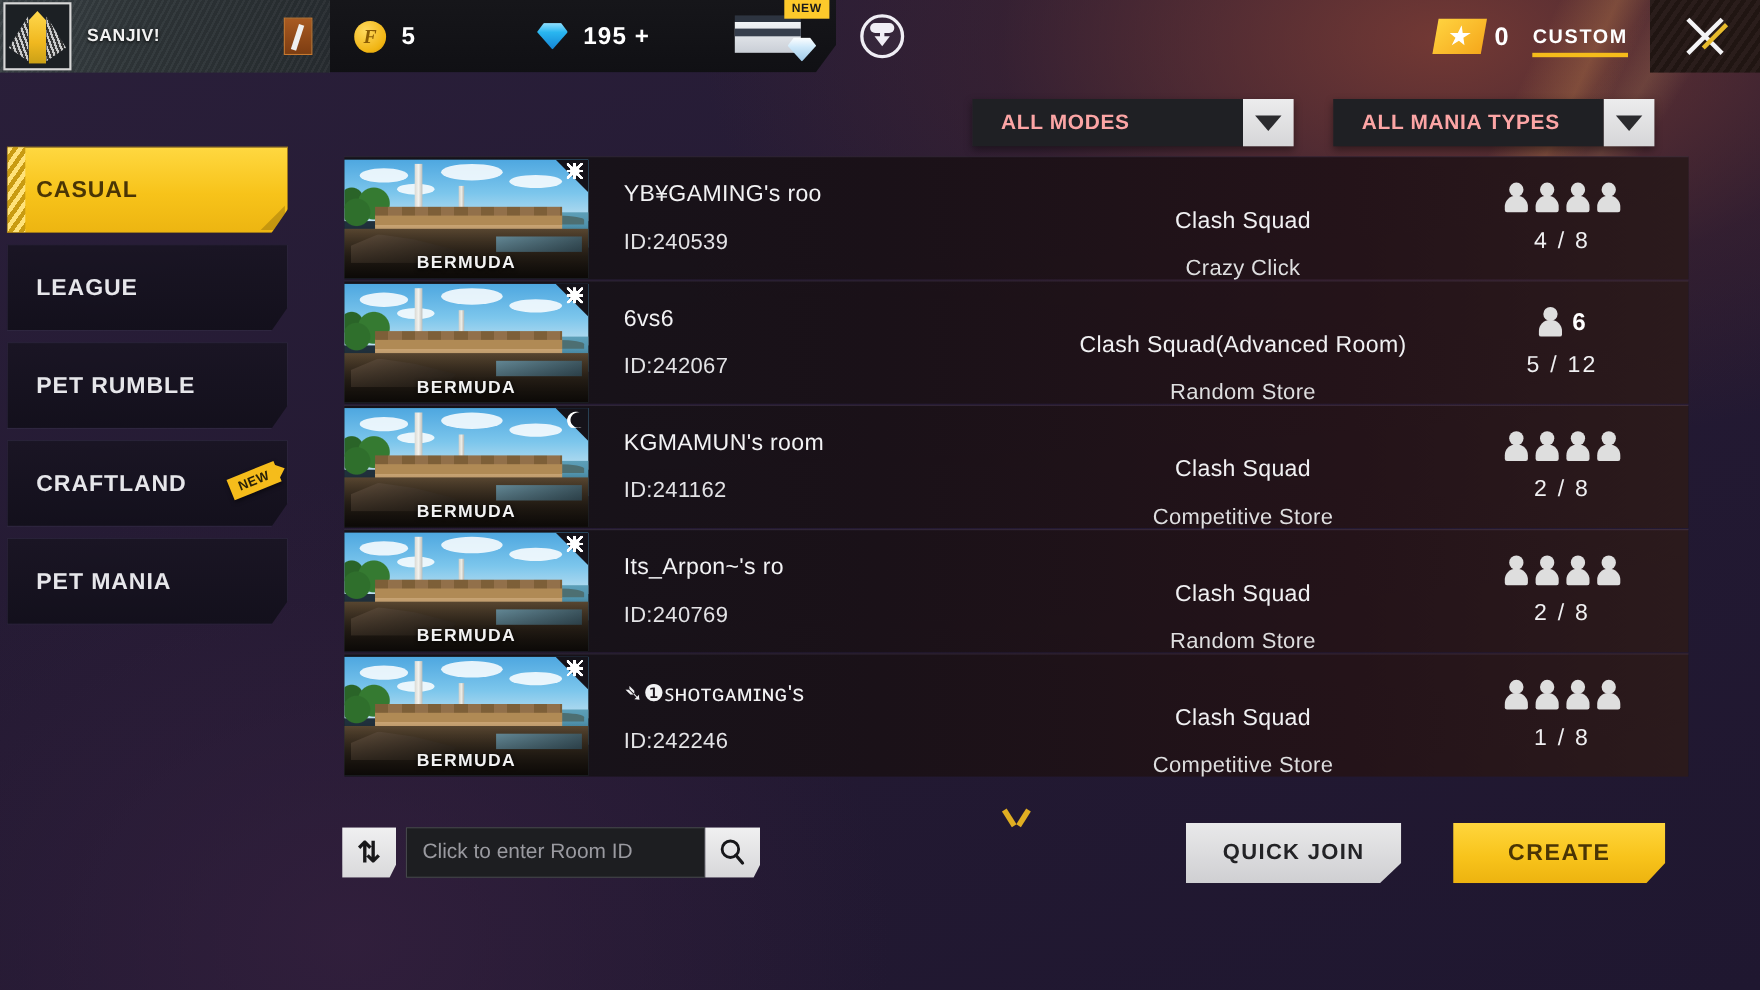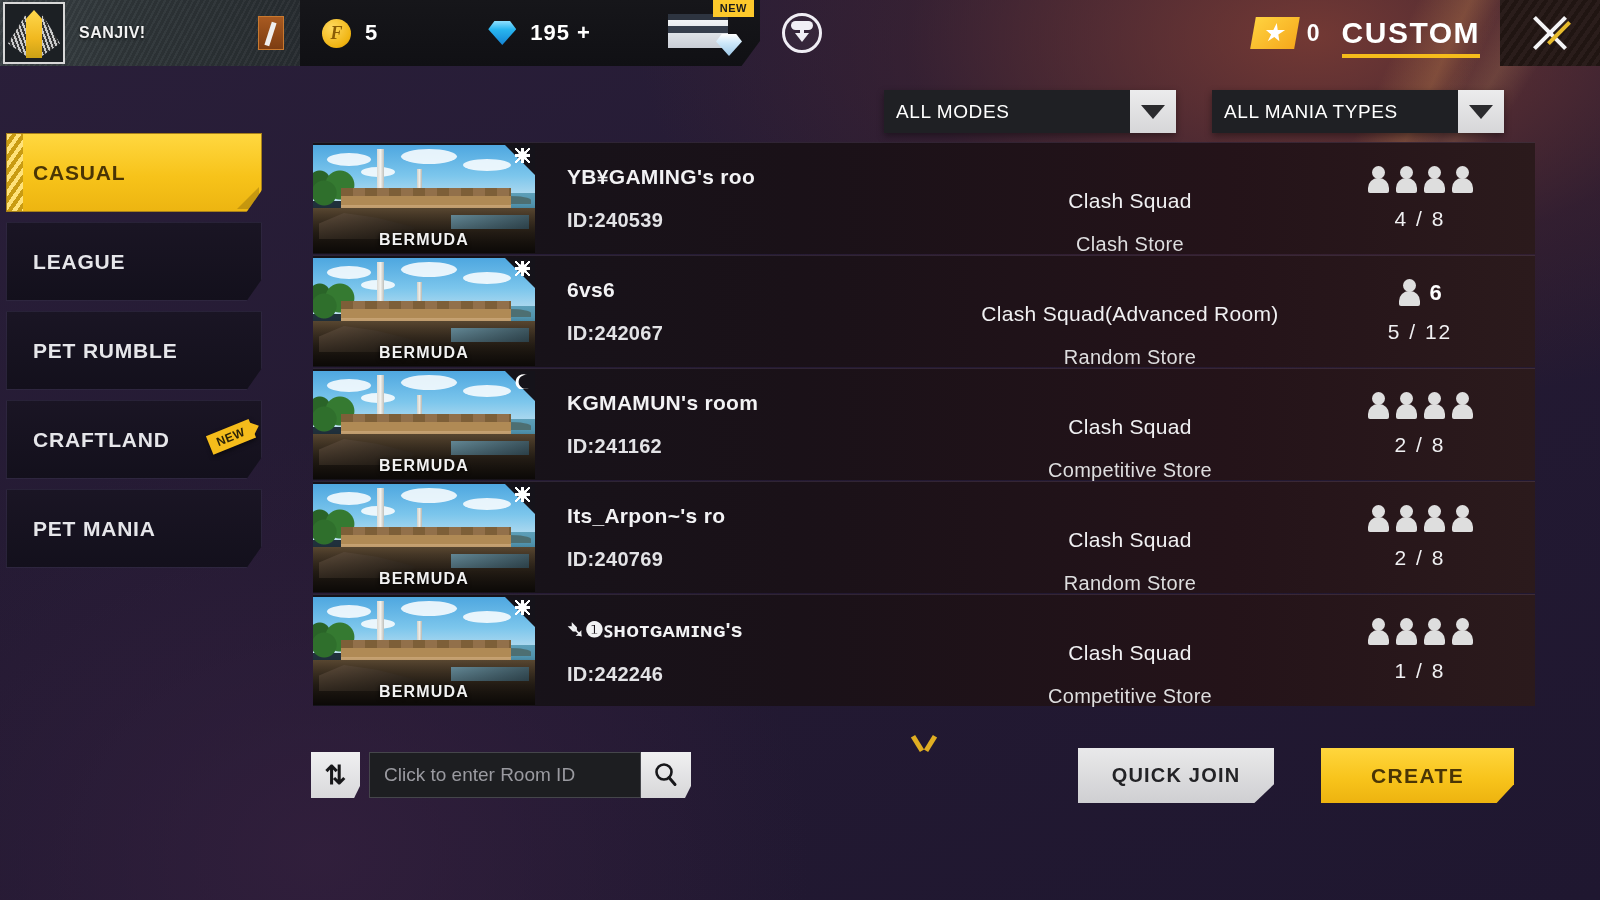--- a/index.html
+++ b/index.html
@@ -151,21 +151,21 @@
     transform:skewX(-10deg);
   }
   #ticket-ic .star {
     position:absolute; left:50%; top:50%; transform:translate(-50%,-50%);
     width:20px; height:20px; background:#fff;
     clip-path:polygon(50% 0,61% 35%,98% 35%,68% 57%,79% 91%,50% 70%,21% 91%,32% 57%,2% 35%,39% 35%);
   }
   #ticket-count { color:#fff; font-size:23px; font-weight:bold; }
   #custom-tab { position:relative; margin-left:12px; cursor:pointer; }
   #custom-label {
-    color:#fff; font-size:30px; font-weight:bold; letter-spacing:1.5px;
+    color:#fff; font-size:18px; font-weight:bold; letter-spacing:1.5px;
   }
   #custom-underline {
     position:absolute; left:0; bottom:-8px; width:100%; height:4px; background:#f5bc1b;
   }
 
   #close-btn {
     position:absolute; right:0; top:0; width:100px; height:66px;
     background:repeating-linear-gradient(125deg,#2a1d1b 0 4px,#201512 4px 8px);
     cursor:pointer;
   }
@@ -223,21 +223,21 @@
   #filters { position:absolute; left:884px; top:90px; display:flex; gap:36px; z-index:10; }
   .filter {
     display:flex; align-items:center; cursor:pointer;
     box-shadow:0 3px 7px rgba(0,0,0,.4);
   }
   .filter .f-body {
     width:246px; height:43px; background:#1f2024;
     display:flex; align-items:center;
   }
   .filter .f-text {
-    color:#ffffff; font-size:19px; font-weight:normal; margin-left:12px; letter-spacing:.6px;
+    color:#fca5a5; font-size:19px; font-weight:bold; margin-left:26px; letter-spacing:.6px;
   }
   .filter .f-arrow {
     width:46px; height:43px; background:linear-gradient(180deg,#ececed 0%,#d6d6d8 100%);
     display:flex; align-items:center; justify-content:center;
   }
   .filter .f-arrow i {
     width:0;height:0;border-left:12px solid transparent;border-right:12px solid transparent;
     border-top:14px solid #2b2b2e; display:block;
   }
 
@@ -334,21 +334,21 @@
     -webkit-mask:radial-gradient(circle,transparent 0 3px,#000 4px);
             mask:radial-gradient(circle,transparent 0 3px,#000 4px);
   }
   .th-badge.moon {
     background:#fff;
     clip-path:path("M12 1 a8 8 0 1 0 2 13 a7 7 0 1 1 -2 -13 Z");
   }
 
   .room-name-col {
     flex:0 0 420px; padding-left:32px;
-    display:flex; flex-direction:column; justify-content:center; gap:20px;font-weight:bold;
+    display:flex; flex-direction:column; justify-content:center; gap:20px;
   }
   .room-name { color:#f2f2f4; font-size:21px; letter-spacing:.3px; }
   .room-id   { color:#e3e3e6; font-size:20px; letter-spacing:.3px; }
 
   .room-mode-col {
     flex:1 1 auto;
     display:flex; flex-direction:column; justify-content:center; align-items:center; gap:20px;margin-top:47px;
   }
   .room-mode  { color:#f0f0f2; font-size:21px; letter-spacing:.3px; }
   .room-store { color:#dededf; font-size:20px; letter-spacing:.3px; }
@@ -549,21 +549,21 @@
         <div class="th-name">BERMUDA</div>
         <div class="th-corner"></div>
         <div class="th-badge sun"></div>
       </div>
       <div class="room-name-col">
         <div class="room-name">YB¥GAMING's roo</div>
         <div class="room-id">ID:240539</div>
       </div>
       <div class="room-mode-col">
         <div class="room-mode">Clash Squad</div>
-        <div class="room-store">Clash Store</div>
+        <div class="room-store">Crazy Click</div>
       </div>
       <div class="room-players-col">
         <div class="ppl-row">
           <div class="ppl"></div>
           <div class="ppl"></div>
           <div class="ppl"></div>
           <div class="ppl"></div>
         </div>
         <div class="ppl-count">4 / 8</div>
       </div>

